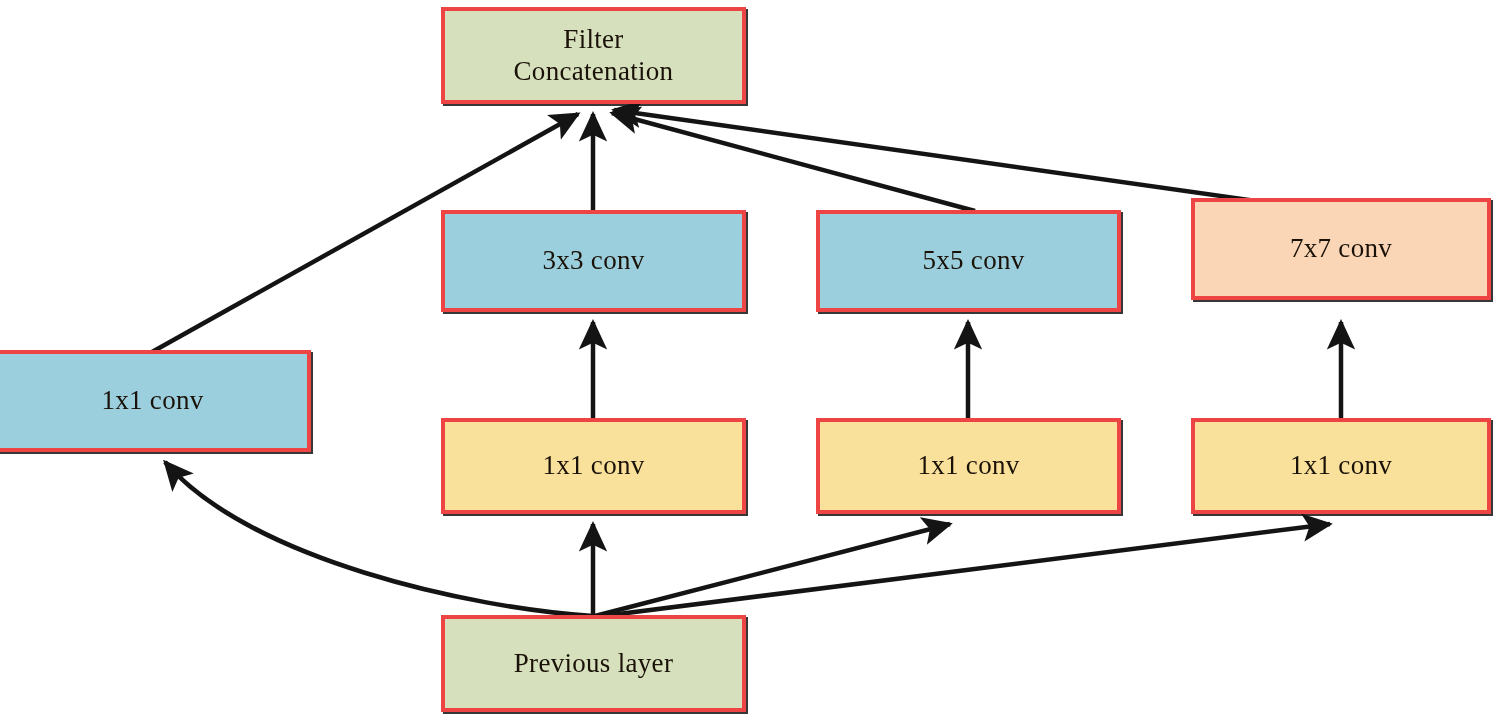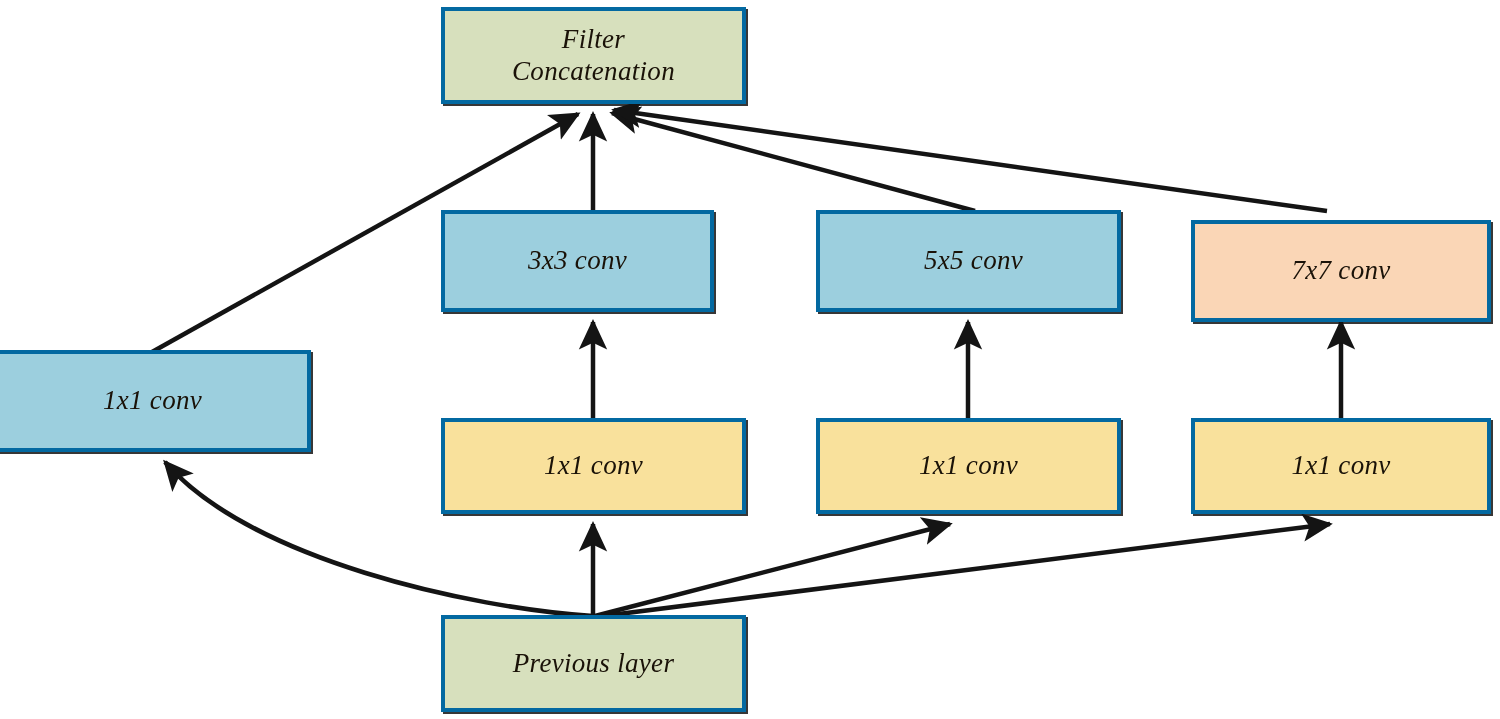--- a/index.html
+++ b/index.html
@@ -20,32 +20,31 @@
     left: 0;
     top: 0;
     width: 1500px;
     height: 719px;
     z-index: 1;
     pointer-events: none;
   }
   .node {
     position: absolute;
     box-sizing: border-box;
-    border: 4px solid #0369a1;
+    border: 4px solid #ef4444;
     display: flex;
     align-items: center;
     justify-content: center;
     text-align: center;
     color: #1a1208;
     font-size: 27px;
     line-height: 1.18;
     letter-spacing: 0.3px;
     z-index: 2;
     box-shadow: 2px 2px 0 rgba(20,20,20,0.85);
-    font-style: italic;
   }
   .node-label {
     display: block;
     white-space: pre-line;
   }
   .fill-green  { background: #d7e0bd; }
   .fill-blue   { background: #9ccfde; }
   .fill-yellow { background: #f9e19c; }
   .fill-peach  { background: #fad6b6; }
 </style>
@@ -89,29 +88,29 @@
 
   <div class="node fill-green" style="left:441px; top:7px; width:305px; height:97px;">
     <span class="node-label">Filter
 Concatenation</span>
   </div>
 
   <div class="node fill-blue" style="left:-6px; top:350px; width:317px; height:102px;">
     <span class="node-label">1x1 conv</span>
   </div>
 
-  <div class="node fill-blue" style="left:441px; top:210px; width:273px; height:102px;">
+  <div class="node fill-blue" style="left:441px; top:210px; width:305px; height:102px;">
     <span class="node-label">3x3 conv</span>
   </div>
 
   <div class="node fill-blue" style="left:816px; top:210px; width:305px; height:102px;padding-left:10px;">
     <span class="node-label">5x5 conv</span>
   </div>
 
-  <div class="node fill-peach" style="left:1191px; top:220px; width:300px; height:102px;">
+  <div class="node fill-peach" style="left:1191px; top:198px; width:300px; height:102px;">
     <span class="node-label">7x7 conv</span>
   </div>
 
   <div class="node fill-yellow" style="left:441px; top:418px; width:305px; height:96px;">
     <span class="node-label">1x1 conv</span>
   </div>
 
   <div class="node fill-yellow" style="left:816px; top:418px; width:305px; height:96px;">
     <span class="node-label">1x1 conv</span>
   </div>

